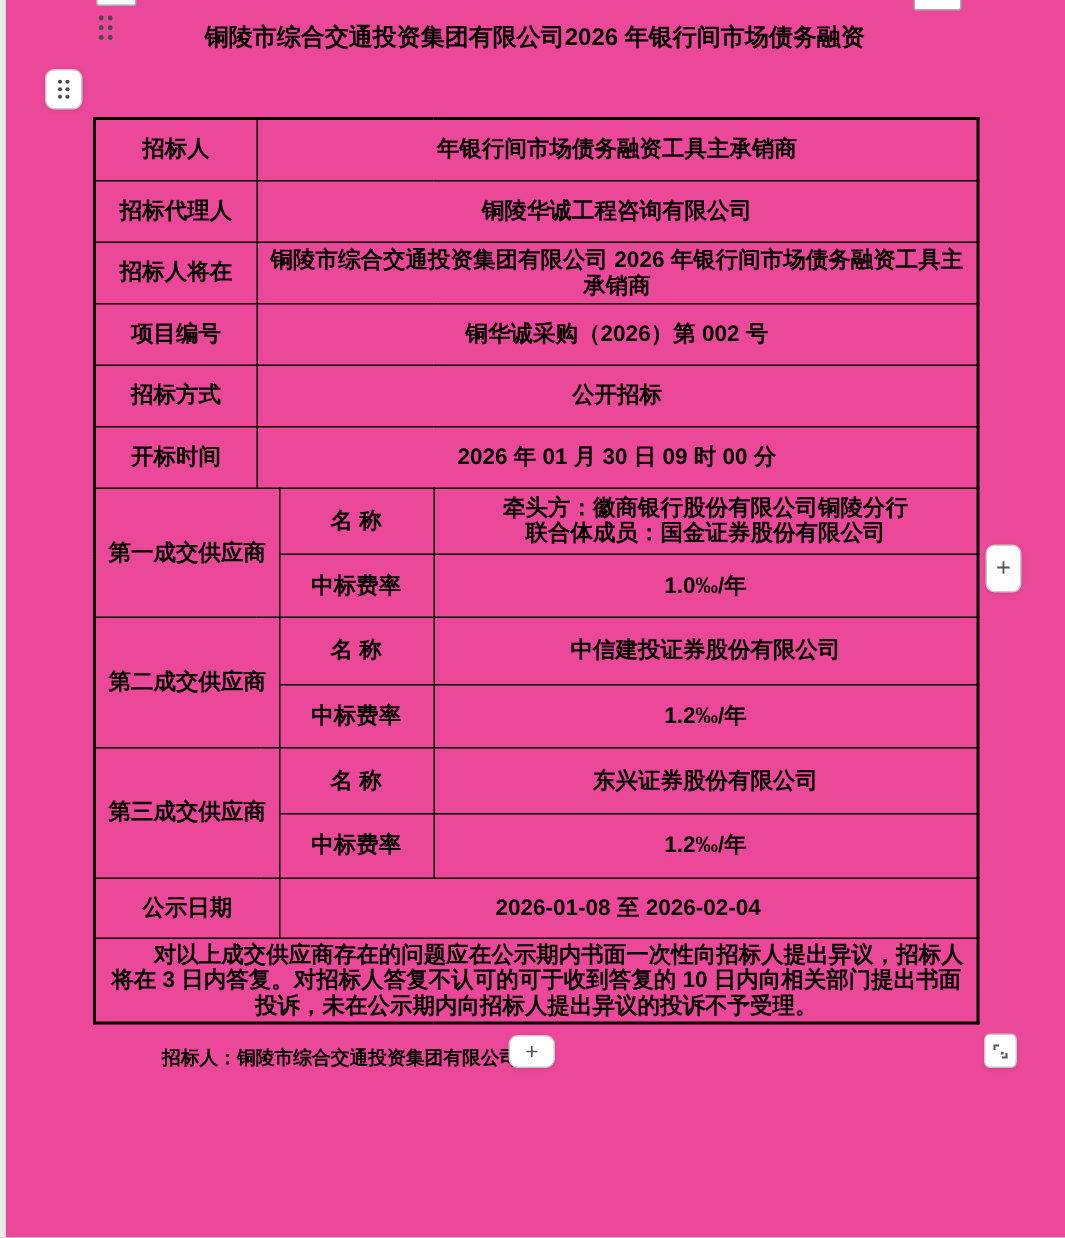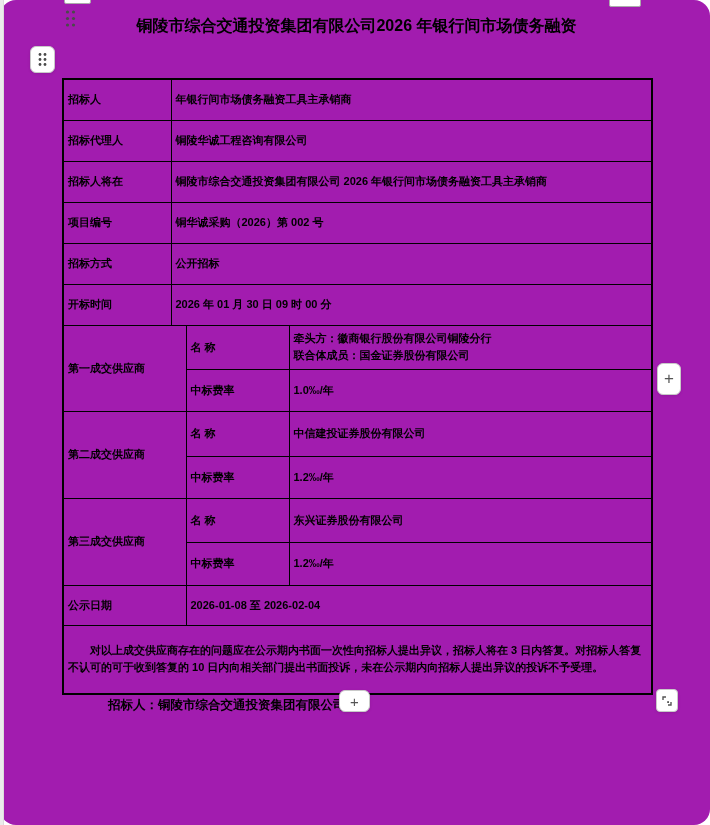--- a/index.html
+++ b/index.html
@@ -2,21 +2,21 @@
 <html><head>
 <meta charset="utf-8">
 <style>
   * { margin: 0; padding: 0; box-sizing: border-box; }
   html, body {
     width: 710px; height: 825px;
     background: #ffffff;
     font-family: "Liberation Sans", sans-serif;
     overflow: hidden;
   }
-  .page { position: relative; width: 710px; height: 825px; background: #a21caf; border-radius: 16px; }
+  .page { position: relative; width: 710px; height: 825px; background: #ec4899; }
 
   .edge-strip {
     position: absolute; left: 0; top: 0; width: 4px; height: 825px;
     background: #ebebeb; border-right: 1px solid #dcdcdc;
   }
 
   
   .cutoff-box {
     position: absolute; background: #fff;
     border: 1px solid #ababab; border-radius: 2px;
@@ -45,35 +45,35 @@
     line-height: 29px; color: #000;
   }
 
   table.doc-table {
     position: absolute; left: 62px; top: 78px;
     border-collapse: collapse; table-layout: fixed;
     width: 589px; border: 2px solid #000;
   }
   table.doc-table td {
     border: 1px solid #000;
-    font-size: 11px; font-weight: 700; color: #000;
-    text-align: left; vertical-align: middle;
+    font-size: 15px; font-weight: 700; color: #000;
+    text-align: center; vertical-align: middle;
     padding: 2px 4px; line-height: 17px;
     overflow: hidden;
   }
   tr.r-info td { height: 41px; }
   tr.r-name1 td { height: 44px; }
   tr.r-rate1 td { height: 42px; }
   tr.r-name2 td { height: 45px; }
   tr.r-rate2 td { height: 42px; }
   tr.r-name3 td { height: 44px; }
   tr.r-rate3 td { height: 43px; }
   tr.r-pub td { height: 40px; }
   td.note-cell {
-    height: 69px; text-align: left; text-indent: 2em;
+    height: 56px; text-align: left; text-indent: 2em;
     line-height: 18.5px; padding: 3px 6px;
   }
 
   .footer-block { position: absolute; left: 108px; top: 698px; }
   .footer-line {
     font-size: 12.5px; font-weight: 700; color: #000;
     line-height: 14px; margin-bottom: 23px; white-space: nowrap;
   }
 </style>
 </head>

